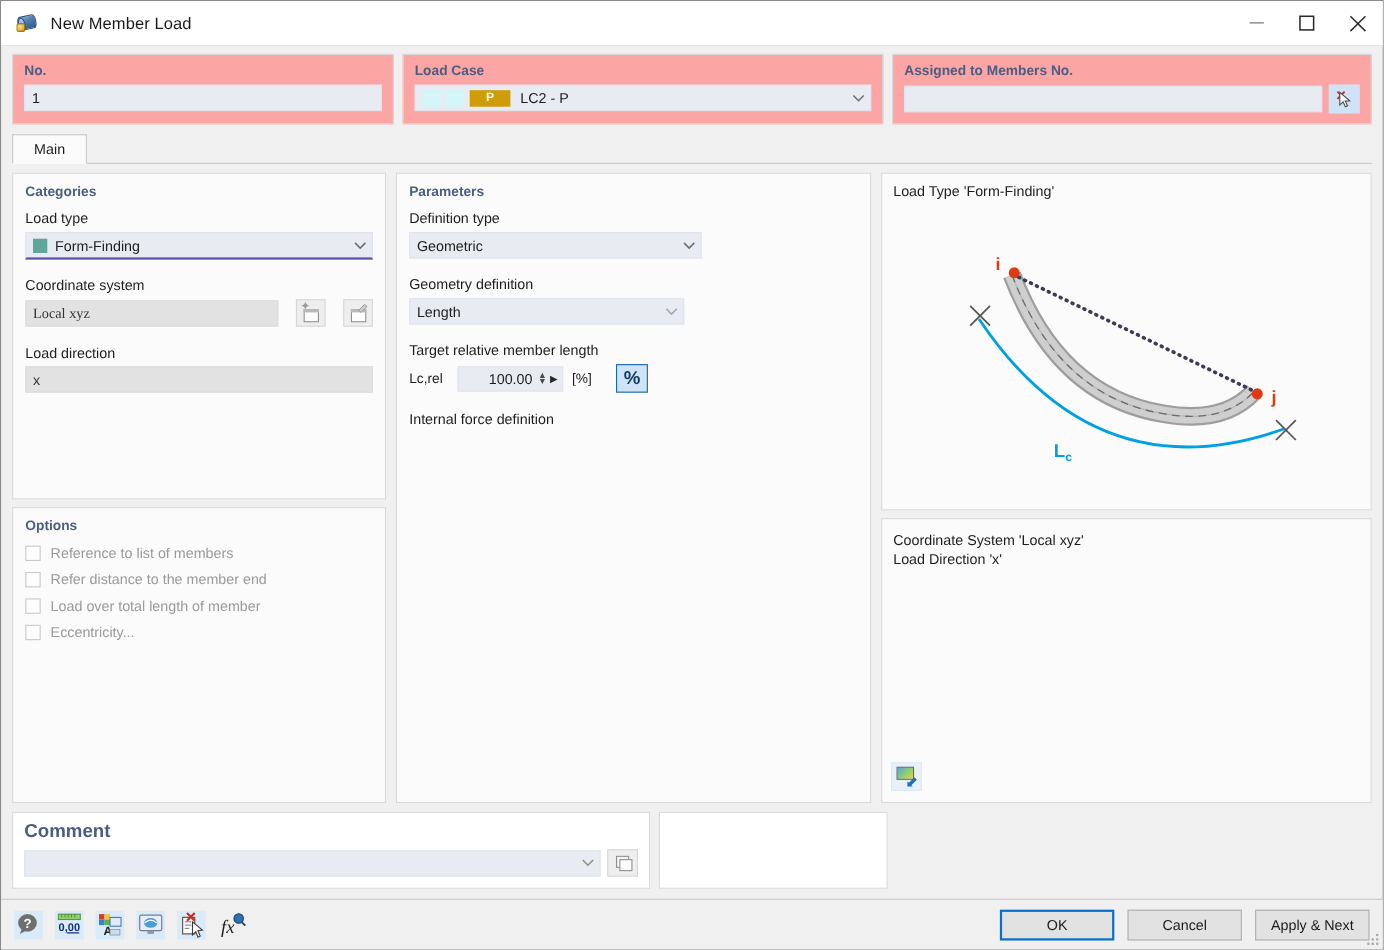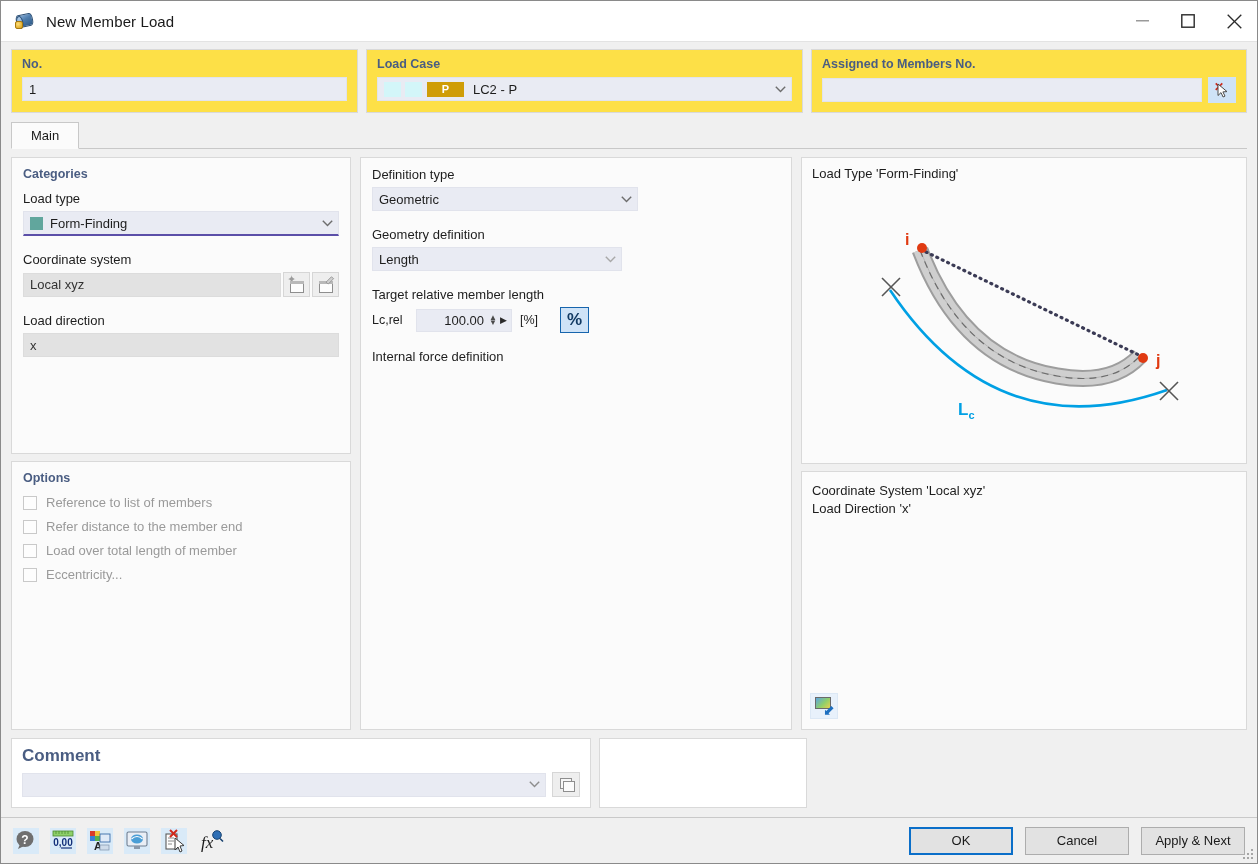--- a/index.html
+++ b/index.html
@@ -52,21 +52,21 @@
   }
   .winbtn svg { display:block; }
   .winbtn.min { color:#9a9a9a; }
 
   
   .toprow {
     display:flex; gap: 8px; padding: 7px 10px 0 10px;
     flex: 0 0 auto;
   }
   .gbox {
-    background:#fde047; border:1px solid #d9d9d9;
+    background:#fca5a5; border:1px solid #d9d9d9;
     padding: 7px 10px 9px 10px;
   }
   .gbox-title {
     font-size: 12.5px; font-weight: bold; color:#4a5d82; margin-bottom: 6px;
   }
   .box-no { width: 347px; }
   .box-lc { width: 437px; }
   .box-mem { flex: 1; }
 
   .field {
@@ -129,21 +129,21 @@
   }
   .panel-title {
     font-size:12.5px; font-weight:bold; color:#4a5d82; margin-bottom:10px;
   }
   .lbl { font-size:13px; color:#1d1d1d; margin: 0 0 5px 0; }
   .ctlwrap { margin-bottom: 16px; }
   .ctlwrap:last-child { margin-bottom: 0; }
 
   .focus-combo { border-bottom: 2px solid #5b4fa8 !important; height:25px;}
 
-  .cs-row { display:flex; align-items:center; gap:2px; }
+  .cs-row { display:flex; align-items:center; gap:16px;font-family:Liberation Serif, serif; }
   .cs-row .field { flex:1; }
   .iconbtn {
     width:27px; height:25px; background:#eeeeee; border:1px solid #d6d6d6;
     position:relative;
   }
   .iconbtn .win {
     position:absolute; left:6px; top:8px; width:14px; height:12px;
     background:#fdfdfd; border:1.4px solid #8e8e8e;
   }
   .iconbtn .win:before{
@@ -383,20 +383,21 @@
         </div>
         <div class="cbrow">
           <span class="cbox"></span>
           <span>Eccentricity...</span>
         </div>
       </div>
     </div>
 
     <div class="col-mid">
       <div class="panel" style="height:100%;">
+        <div class="panel-title">Parameters</div>
 
         <div class="ctlwrap">
           <div class="lbl">Definition type</div>
           <div class="field combo" style="width:266px;">
             <span>Geometric</span>
             <span class="combo-caret">
               <svg width="11" height="7">
                   <polyline points="0.8,0.8 5.5,5.6 10.2,0.8" fill="none" stroke="#6d6d6d" stroke-width="1.4"></polyline>
                 </svg>
             </span>

